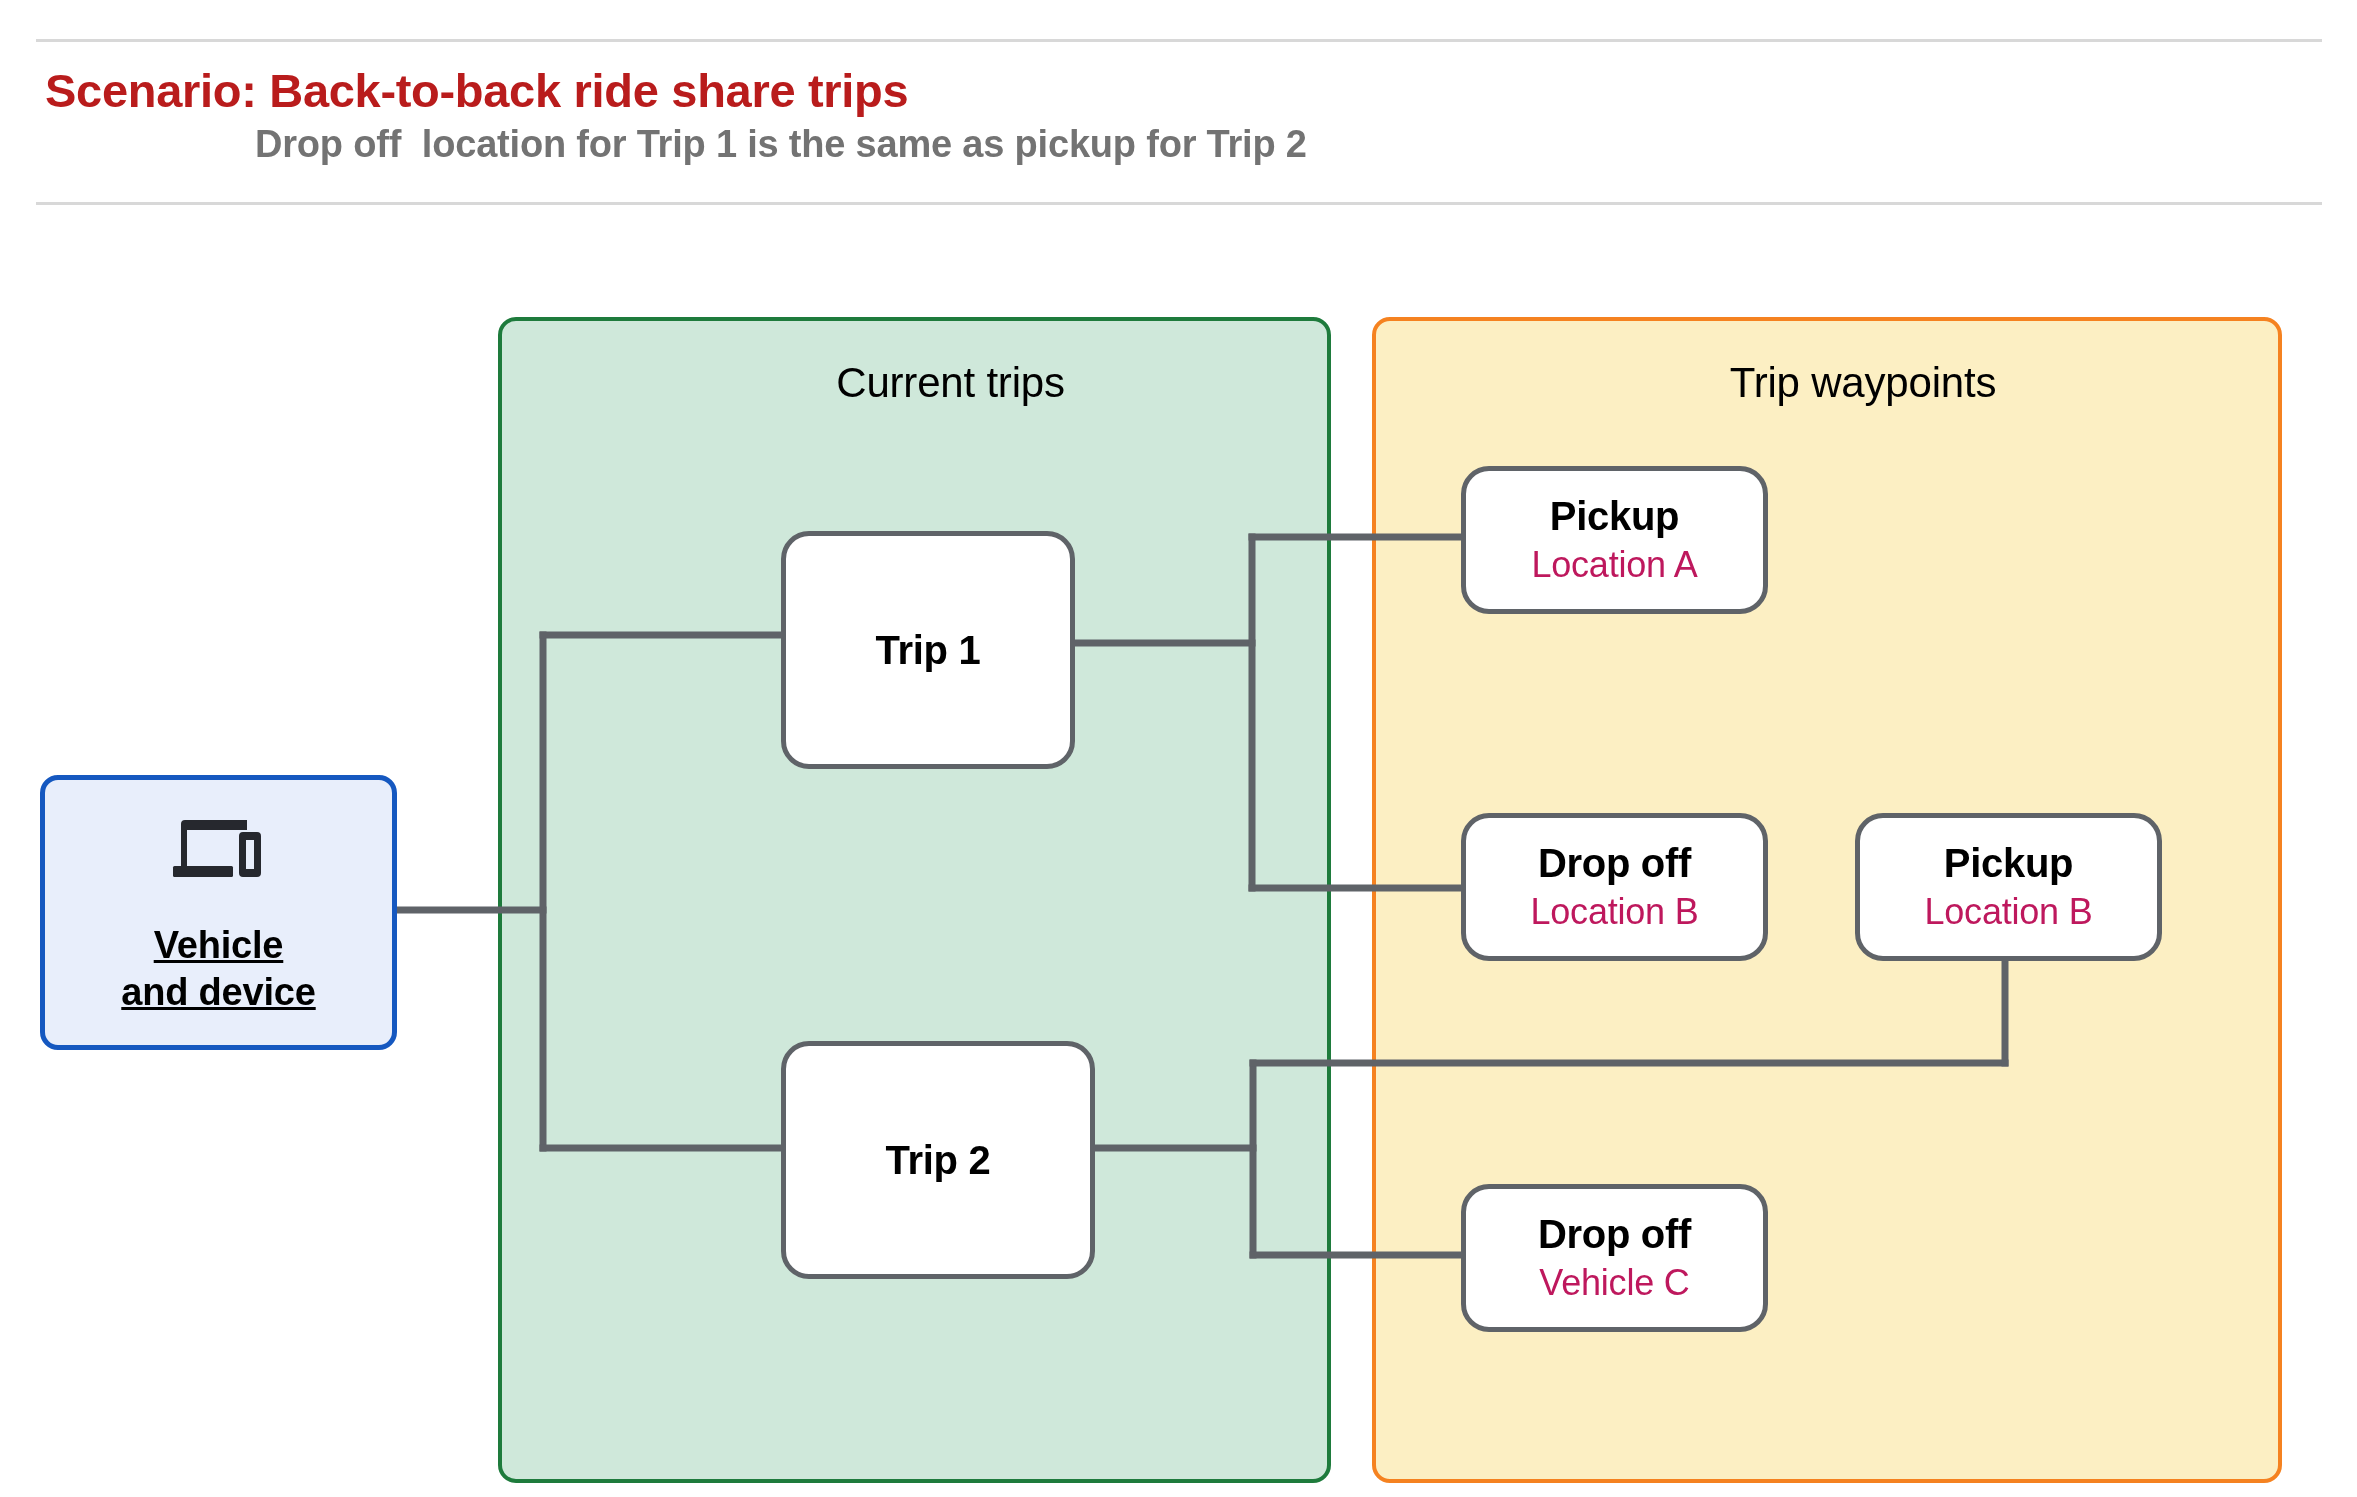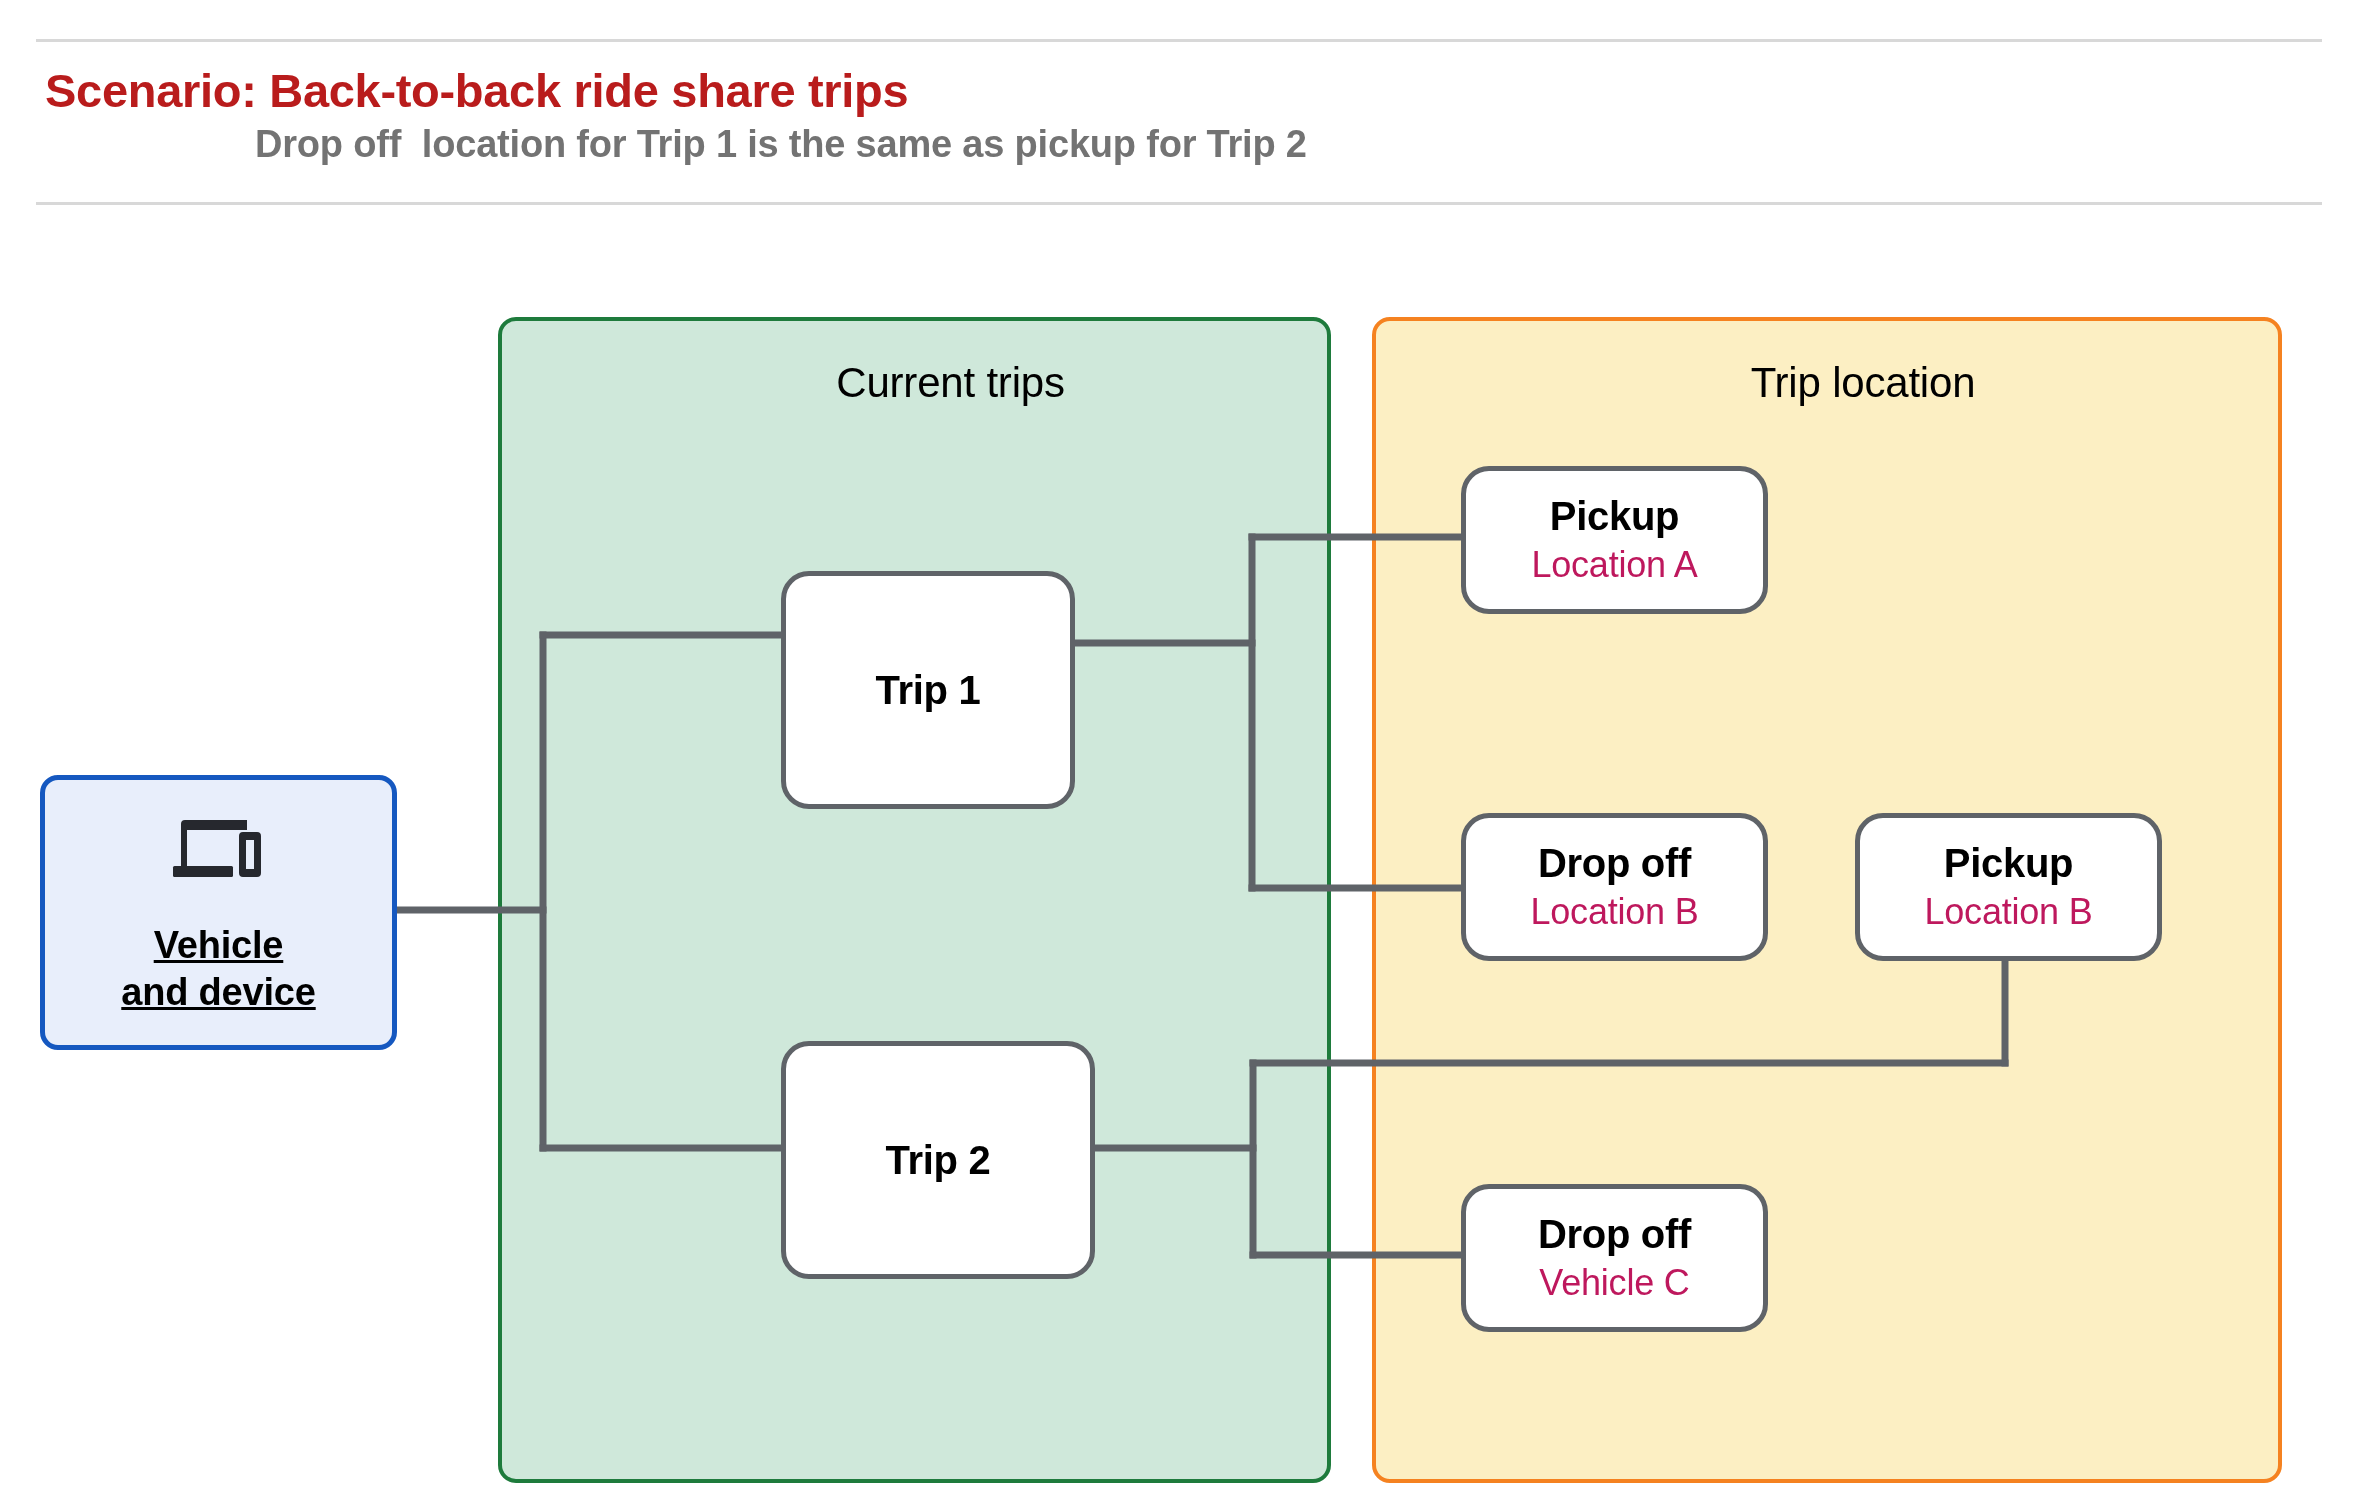--- a/index.html
+++ b/index.html
@@ -123,21 +123,20 @@
     letter-spacing: -0.2px;
     line-height: 1.2;
     margin-top: 4px;
   }
 
   #node-trip-1 {
     left: 781px;
     top: 531px;
     width: 294px;
     height: 238px;
-    margin-top: 40px;
   }
   #node-trip-2 {
     left: 781px;
     top: 1041px;
     width: 314px;
     height: 238px;
   }
   #node-pickup-a {
     left: 1461px;
     top: 466px;
@@ -200,21 +199,21 @@
 
 <div id="header-rule-top"></div>
 <div id="scenario-title">Scenario: Back-to-back ride share trips</div>
 <div id="scenario-subtitle">Drop off  location for Trip 1 is the same as pickup for Trip 2</div>
 <div id="header-rule-bottom"></div>
 
 <div class="panel" id="panel-current-trips">
   <div class="panel-title">Current trips</div>
 </div>
 <div class="panel" id="panel-trip-waypoints">
-  <div class="panel-title">Trip location</div>
+  <div class="panel-title">Trip waypoints</div>
 </div>
 
 <svg id="connectors" viewBox="0 0 2357 1497" width="2357" height="1497">
   <g fill="none" stroke="#5f6368" stroke-width="7" stroke-linecap="square" stroke-linejoin="miter">
 
     <path d="M 397 910 L 543 910"></path>
     <path d="M 543 635 L 543 1148"></path>
     <path d="M 543 635 L 781 635"></path>
     <path d="M 543 1148 L 781 1148"></path>
 

